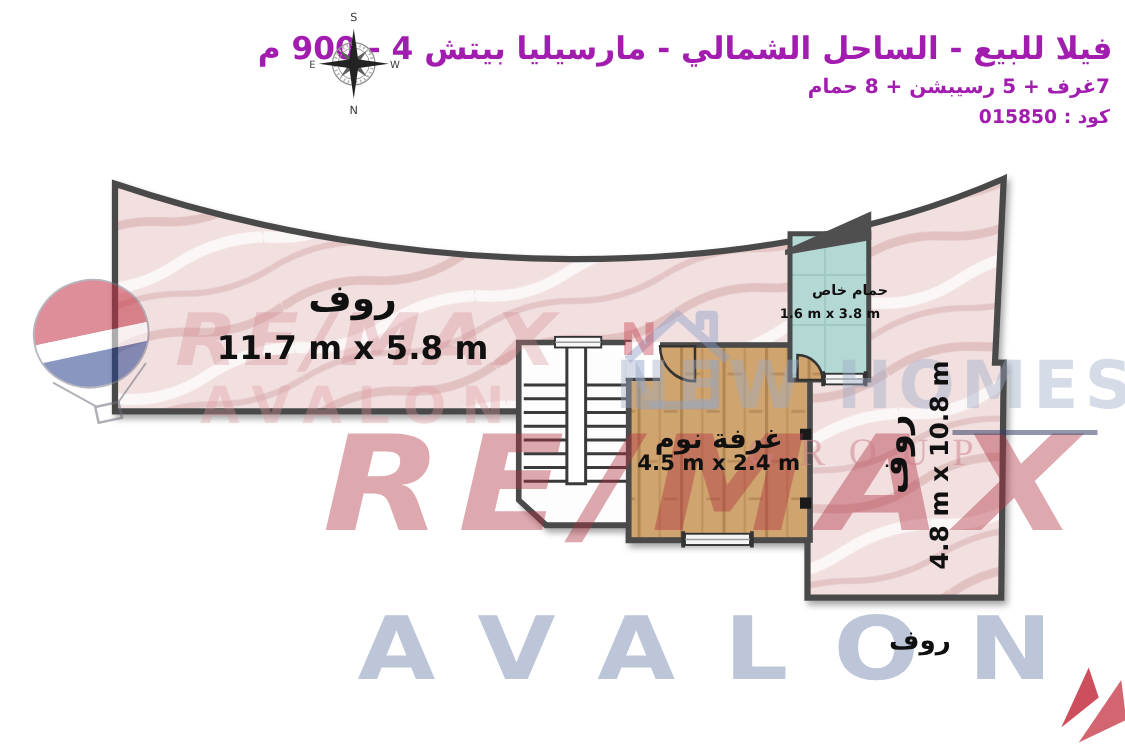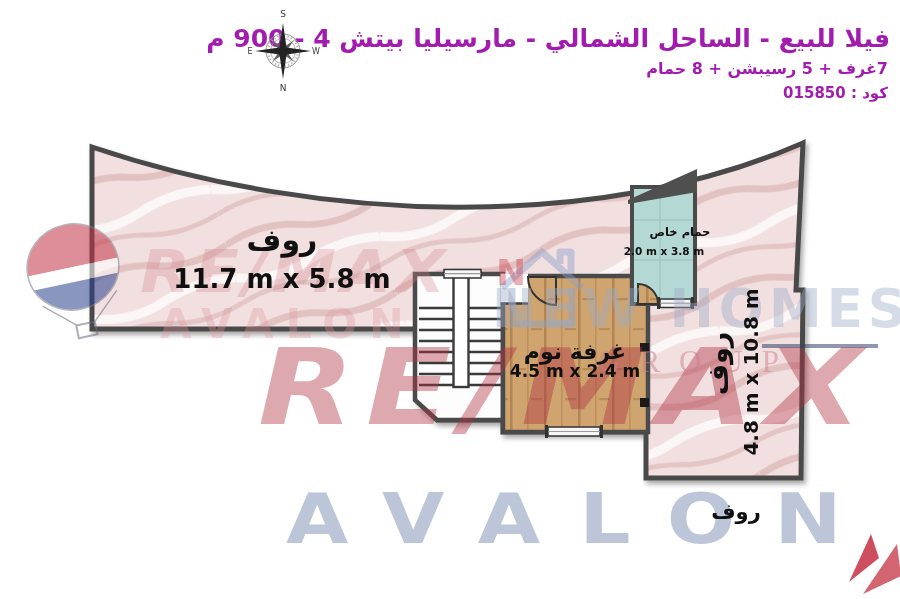--- a/index.html
+++ b/index.html
@@ -172,19 +172,19 @@
     <path d="M18,66 L52,16 L56,48 Z" fill="rgba(192,35,53,0.7)"></path>
   </svg>
 
   <div class="lbl" style="left:202px;top:222px;width:160px;font-size:30px;">روف</div>
   <div class="lbl" style="left:151px;top:264px;width:262px;font-size:26px;">11.7 m x 5.8 m</div>
 
   <div class="lbl" style="left:495px;top:339px;width:160px;font-size:22px;">غرفة نوم</div>
   <div class="lbl" style="left:495px;top:361px;width:160px;font-size:17px;">4.5 m x 2.4 m</div>
 
   <div class="lbl" style="left:630px;top:225px;width:100px;font-size:11.5px;">حمام خاص</div>
-  <div class="lbl" style="left:614px;top:245px;width:100px;font-size:10.5px;">2.0 m x 3.8 m</div>
+  <div class="lbl" style="left:614px;top:245px;width:100px;font-size:10.5px;">1.6 m x 3.8 m</div>
 
   <div class="lbl vert" style="left:657px;top:348px;width:120px;font-size:27px;">روف</div>
   <div class="lbl vert" style="left:661px;top:360px;width:180px;font-size:20px;">4.8 m x 10.8 m</div>
 
   <div class="lbl" style="left:676px;top:500px;width:120px;font-size:21px;">روف</div>
 </div>
 
 </body></html>

